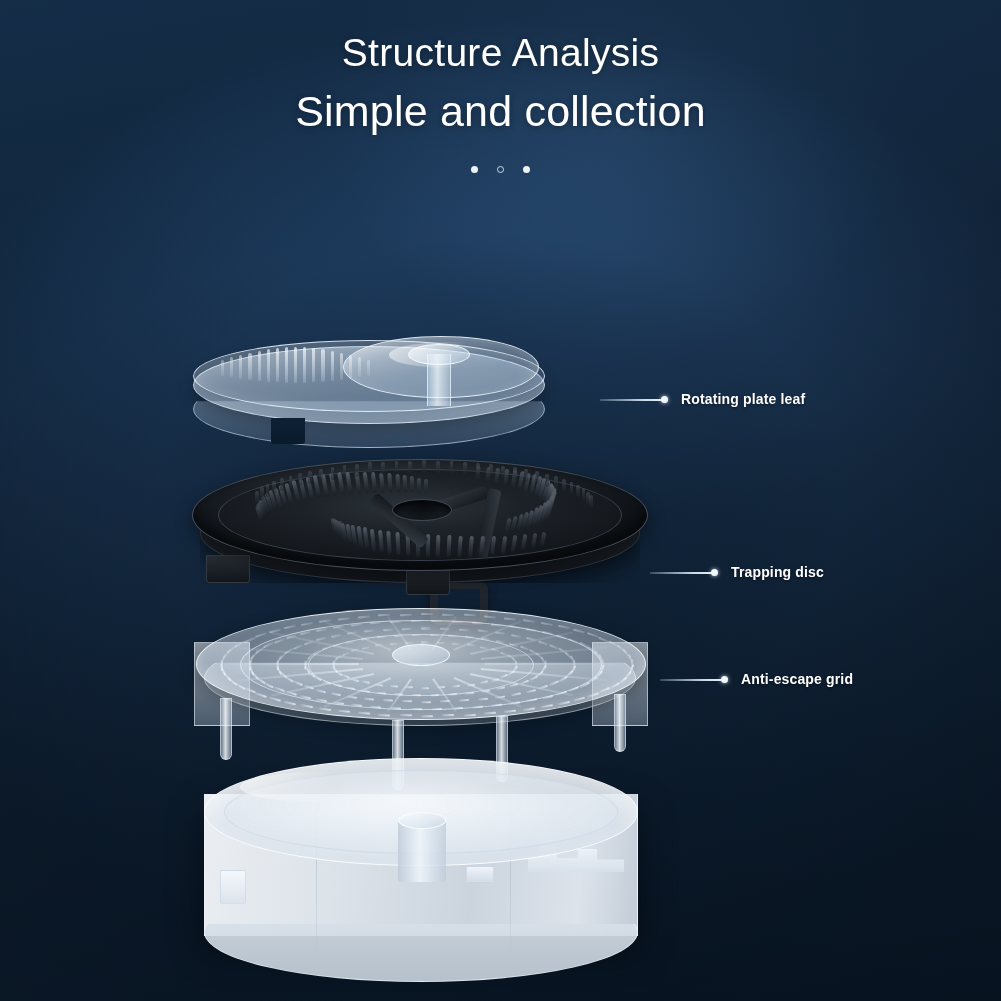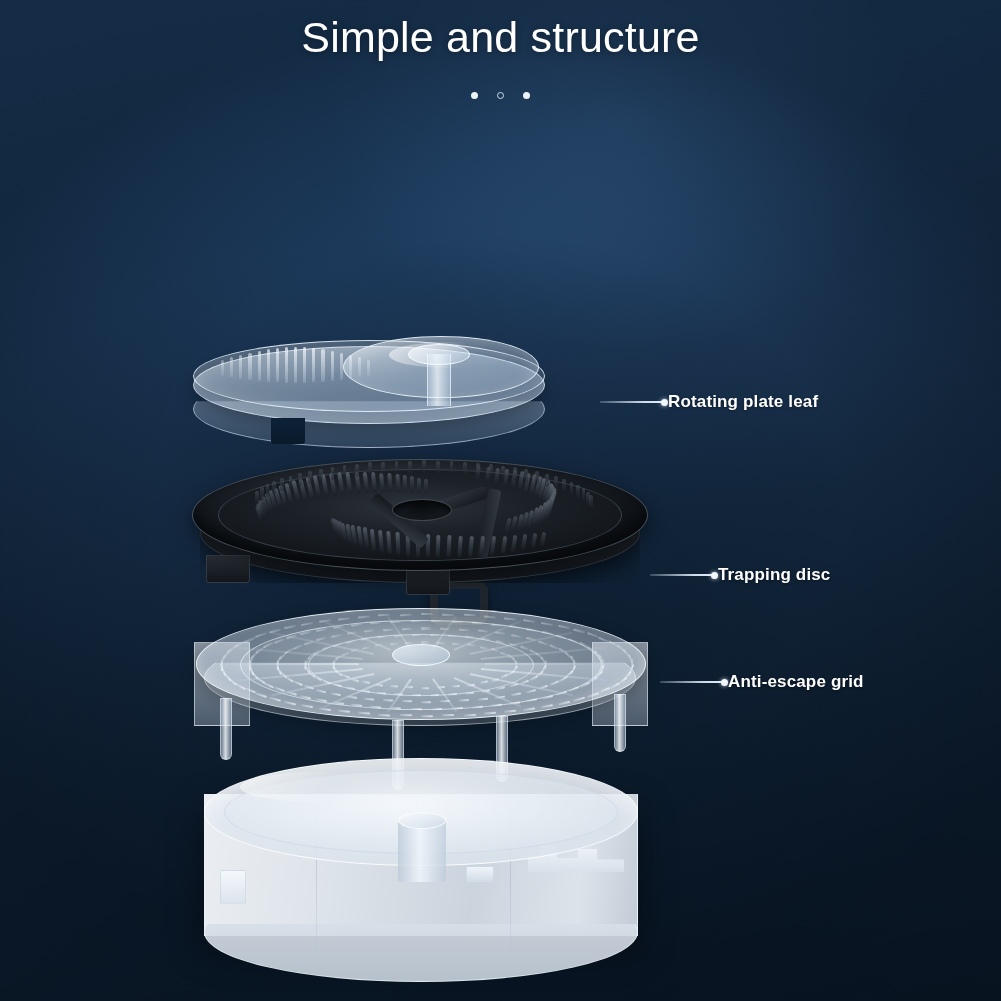--- a/index.html
+++ b/index.html
@@ -47,22 +47,22 @@
     font-size:15.5px; font-weight:400; color:#f0f4f8;
     letter-spacing:0.05px;
     text-shadow:0 1px 4px rgba(0,0,0,0.4);
   }
 
   
   .callout { position:absolute; display:flex; align-items:center; z-index:8; }
   .lead-line { height:1.4px; background:linear-gradient(90deg, rgba(186,205,224,0.25) 0%, rgba(214,228,242,0.95) 70%, rgba(226,238,250,1) 100%); }
   .lead-dot { width:7px; height:7px; border-radius:50%; background:#f2f7fc; box-shadow:0 0 4px rgba(220,236,252,0.85); flex:0 0 auto; margin-left:-1px; }
   .callout-text {
-    color:#ffffff;
-    font-size:17px; font-weight:700; letter-spacing:0.15px;
+    margin-left:13px; color:#ffffff;
+    font-size:14px; font-weight:700; letter-spacing:0.15px;
     white-space:nowrap; line-height:1.55;
     text-shadow:0 1px 3px rgba(0,0,0,0.45);
   }
   .callout-text .second { display:block; text-align:center; }
 
   
   .product { position:absolute; left:0; top:0; width:1001px; height:1001px; z-index:4; }
 
   .part { position:absolute; }
 
@@ -270,21 +270,22 @@
     background:linear-gradient(110deg, rgba(255,255,255,0.55), rgba(255,255,255,0.02) 60%);
     pointer-events:none;
   }
 </style>
 </head>
 <body>
 
 <div id="poster">
 
   <div class="header">
-    <div class="title-sub">Simple and structure</div>
+    <div class="title-main">Structure Analysis</div>
+    <div class="title-sub">Simple and collection</div>
     <div class="dots">
       <span class="dot"></span>
       <span class="dot hollow"></span>
       <span class="dot"></span>
     </div>
   </div>
 
   <div class="product">
 
     <div class="part" id="part-rotating">

